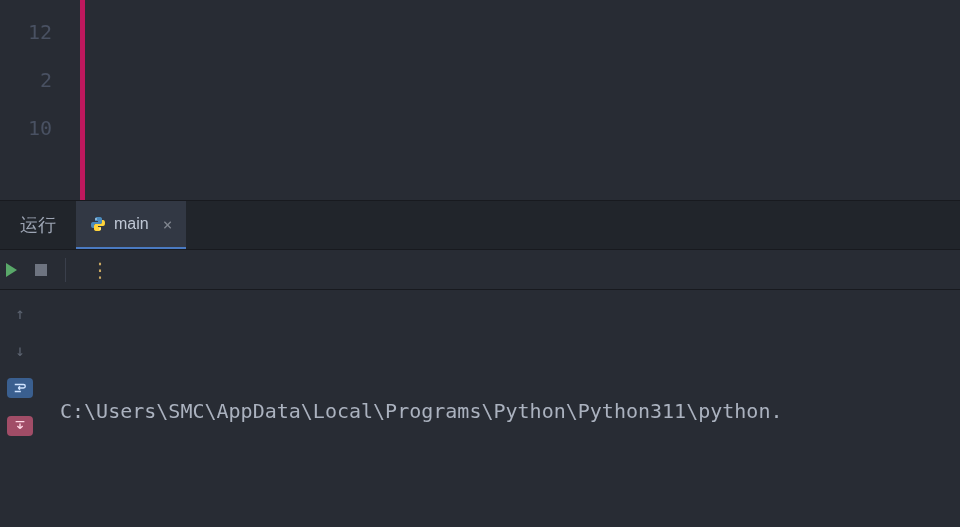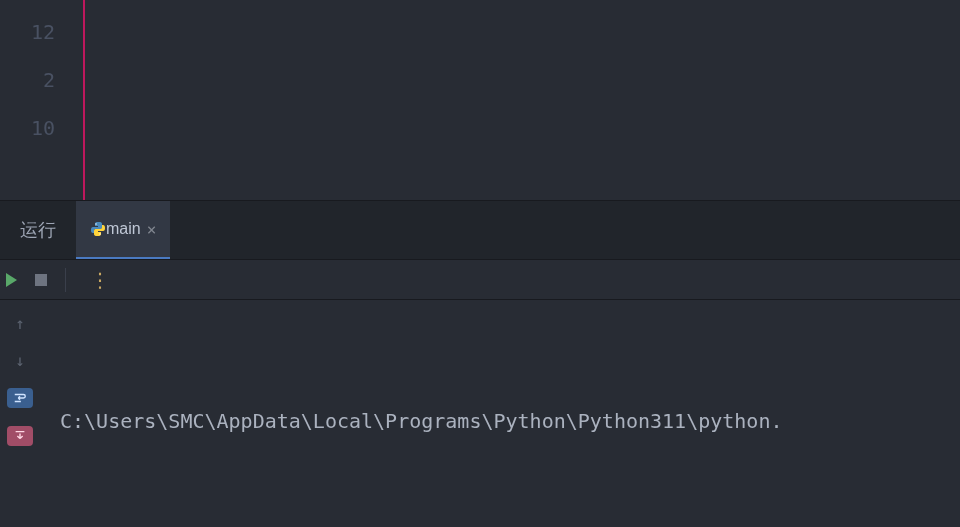--- a/index.html
+++ b/index.html
@@ -16,21 +16,21 @@
     .editor-pane {
       display: flex;
       background: #282c34;
       height: 200px;
       overflow: hidden;
     }
     .gutter {
       background: #282c34;
       width: 85px;
       padding-top: 8px;
-      border-right: 2px solid #be185d;
+      border-right: 5px solid #be185d;
       flex-shrink: 0;
     }
     .line-number {
       color: #495162;
       text-align: right;
       padding-right: 28px;
       font-size: 20px;
       line-height: 48px;
       height: 48px;
     }
@@ -40,40 +40,40 @@
       font-size: 20px;
       line-height: 48px;
       white-space: pre;
     }
     .code-line {
       height: 48px;
     }
 
     .run-tabs {
       background: #21252b;
-      height: 60px;
+      height: 50px;
       display: flex;
       align-items: stretch;
       border-top: 1px solid #181a1f;
       border-bottom: 1px solid #181a1f;
     }
     .run-label {
       color: #9da5b4;
       font-size: 18px;
       font-family: 'Microsoft YaHei', sans-serif;
       padding: 0 20px;
       display: flex;
       align-items: center;
     }
     .tab {
       background: #323844;
       display: flex;
       align-items: center;
       padding: 0 14px;
-      gap: 0;
+      gap: 8px;
       border-bottom: 2px solid #4a7ac2;
     }
     .tab-icon {
       width: 16px;
       height: 16px;
       display: inline-flex;
       align-items: center;
       justify-content: center;
     }
     .tab-name {

